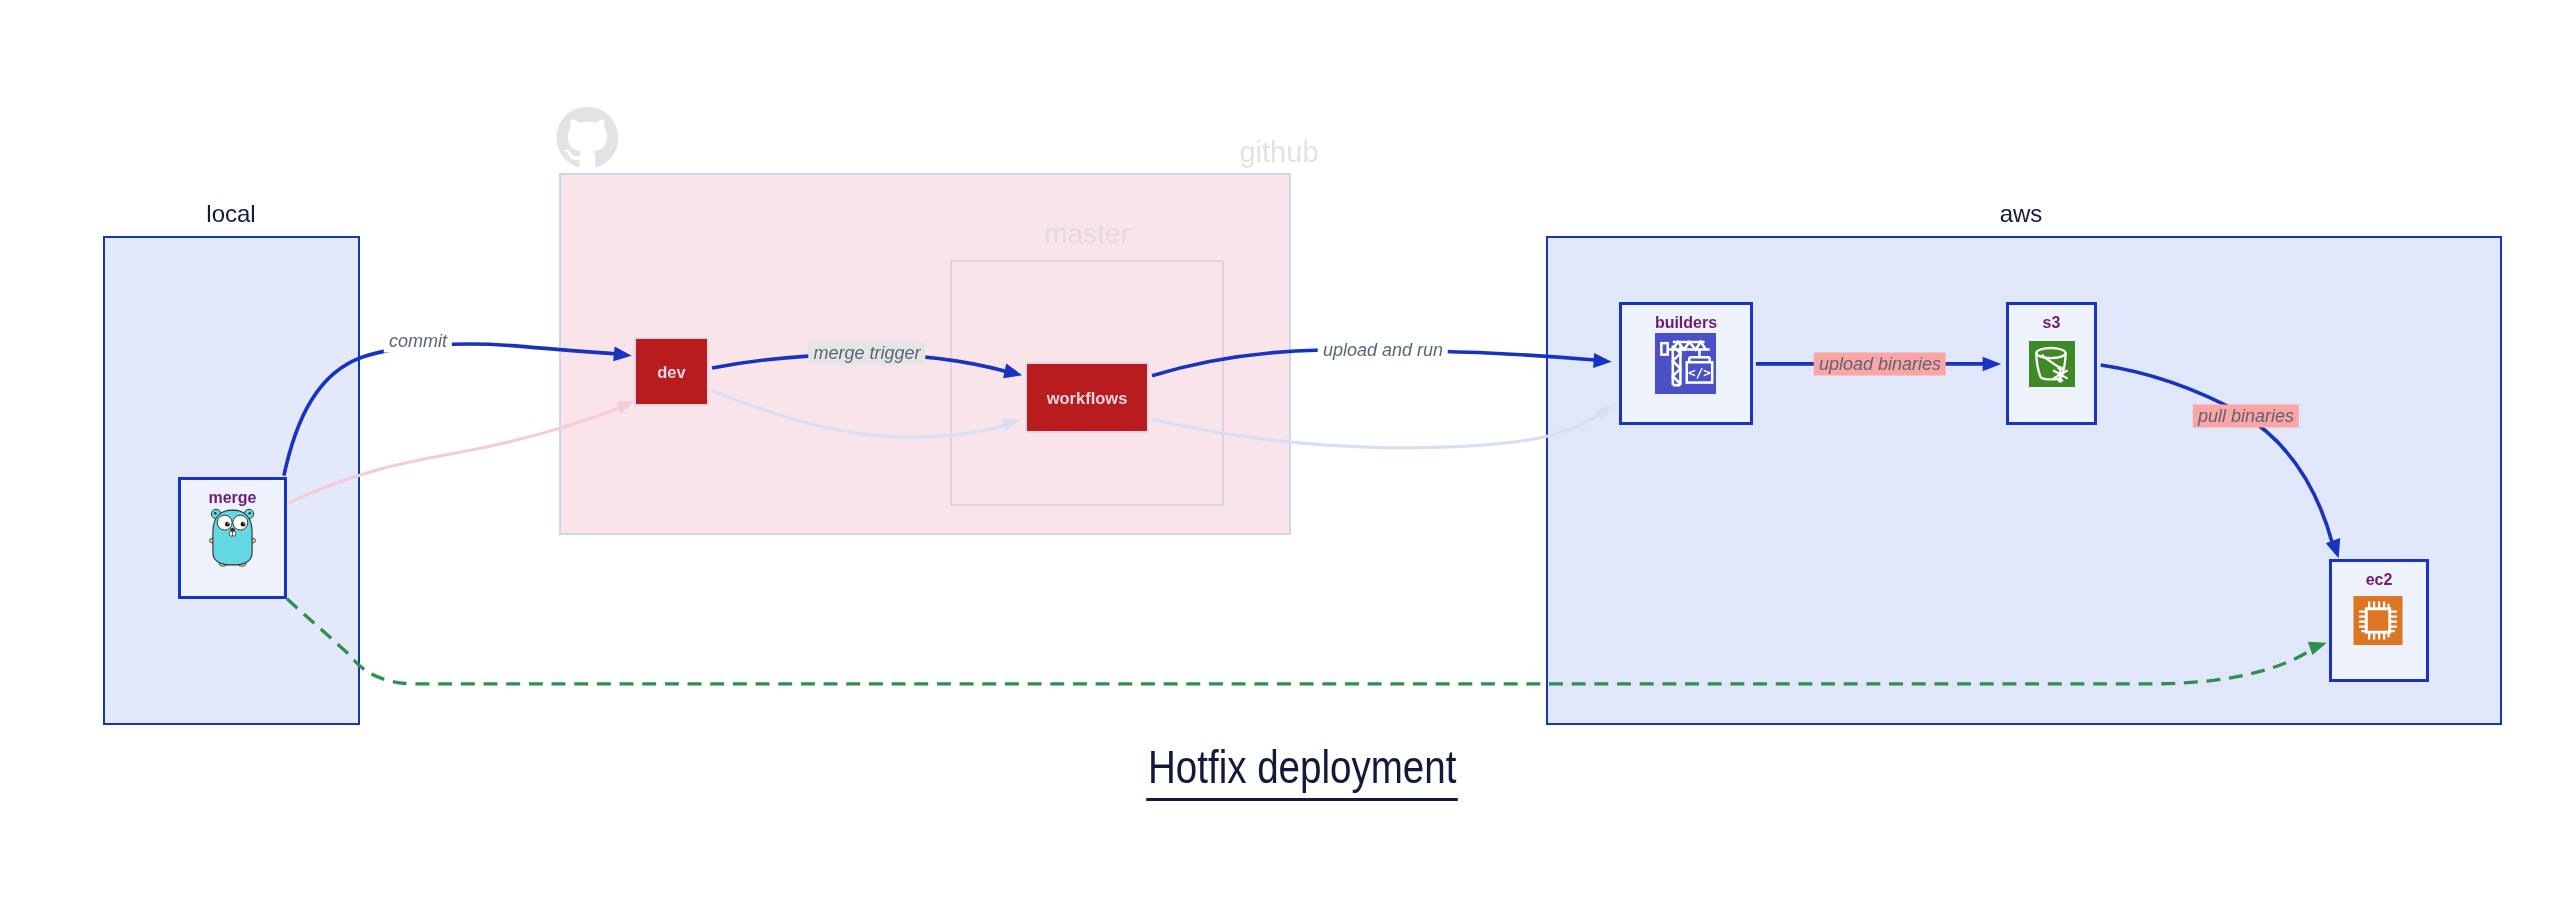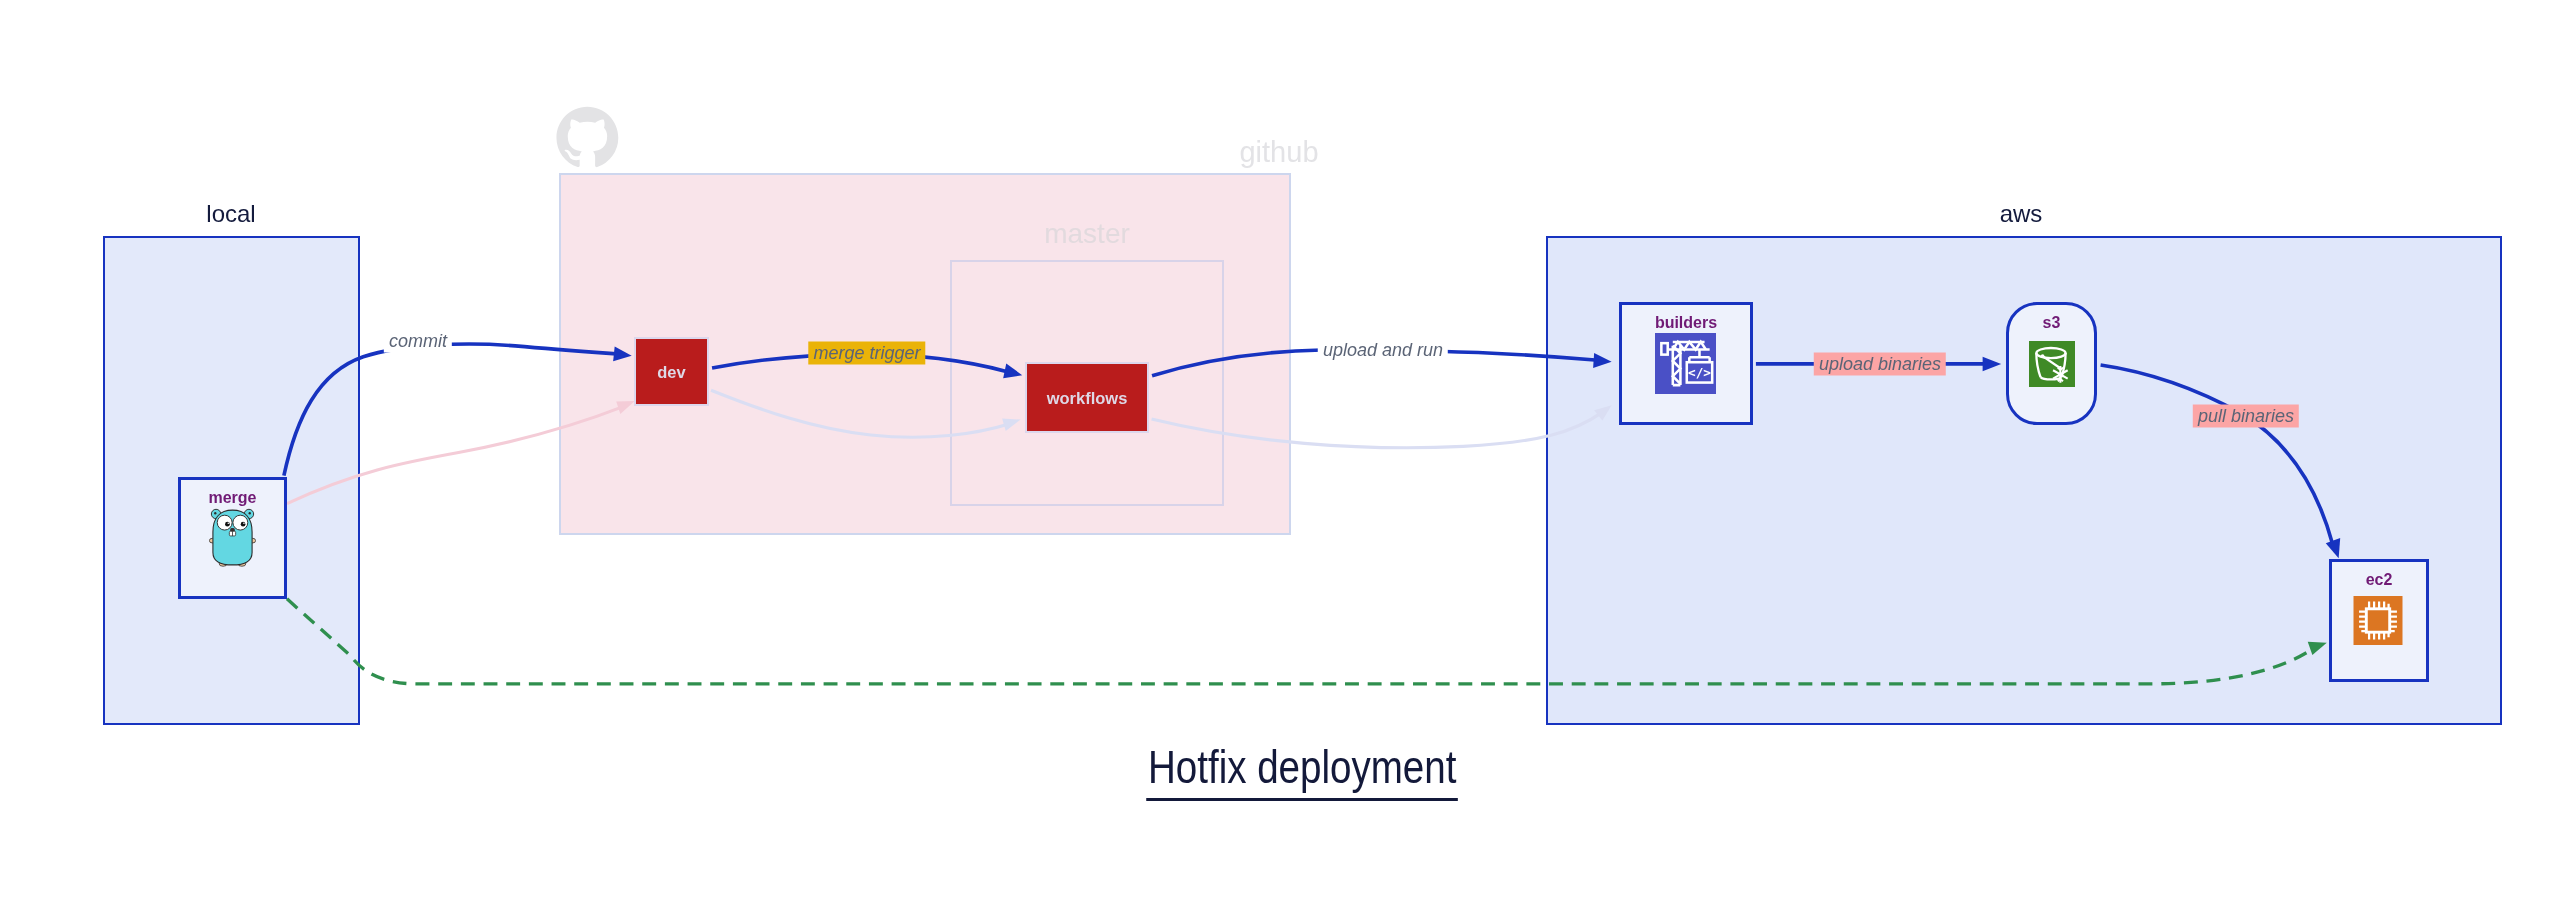--- a/index.html
+++ b/index.html
@@ -15,33 +15,33 @@
   
   .grp-label{position:absolute;transform:translate(-50%,-50%);color:#141b3d;font-size:24px;white-space:nowrap;}
   .grp-label.local-l{left:231px;top:214px;}
   .grp-label.aws-l{left:2021px;top:214px;}
   .grp-label.github-l{left:1251px;top:152px;color:#e3e3e6;font-size:29px;margin-left:28px;}
   .grp-label.master-l{left:1087px;top:234px;color:#e2dade;font-size:28px;}
   
   .node{position:absolute;box-sizing:border-box;border:3.1px solid #1733c0;background:#eef2fc;}
   .node.code{left:178px;top:477px;width:109px;height:122px;}
   .node.builders{left:1619px;top:302px;width:134px;height:123px;}
-  .node.s3{left:2006px;top:302px;width:91px;height:123px;border-radius:31px;}
+  .node.s3{left:2006px;top:302px;width:91px;height:123px;}
   .node.ec2{left:2329px;top:559px;width:100px;height:123px;}
   .node.faded{border:2.6px solid #dcd7ec;background:#b91c1c;margin-top:8px;}
   .node.dev{left:634px;top:329px;width:75px;height:69px;}
   .node.workflows{left:1025px;top:354px;width:124px;height:71px;}
   .node-label{position:absolute;left:0;right:0;top:9.3px;text-align:center;font-weight:bold;
               font-size:16px;color:#701a75;}
   .node.faded .node-label{top:50%;transform:translateY(-50%);color:#ded8e6;font-size:16.5px;}
   
   .edge-label{position:absolute;transform:translate(-50%,-50%);font-style:italic;font-size:18px;
               color:#5b6476;padding:1px 5.2px;white-space:nowrap;}
   .bg-white{background:#ffffff;}
-  .bg-pink{background:#eab308;}
+  .bg-pink{background:#e5e5e5;}
   .bg-lav{background:#fca5a5;}
   .el-commit{left:418px;top:341px;}
   .el-merge{left:867px;top:353px;}
   .el-uploadrun{left:1383px;top:350px;}
   .el-uploadbin{left:1880px;top:364px;}
   .el-pullbin{left:2246px;top:416px;}
   
   .title-wrap{position:absolute;left:0;right:0;top:741px;text-align:center;}
   .title{display:inline-block;transform:scaleX(0.82);font-size:47px;color:#13193a;
          border-bottom:3.6px solid #13193a;padding:0 2.1px 5.2px 2.1px;line-height:1.1;}

